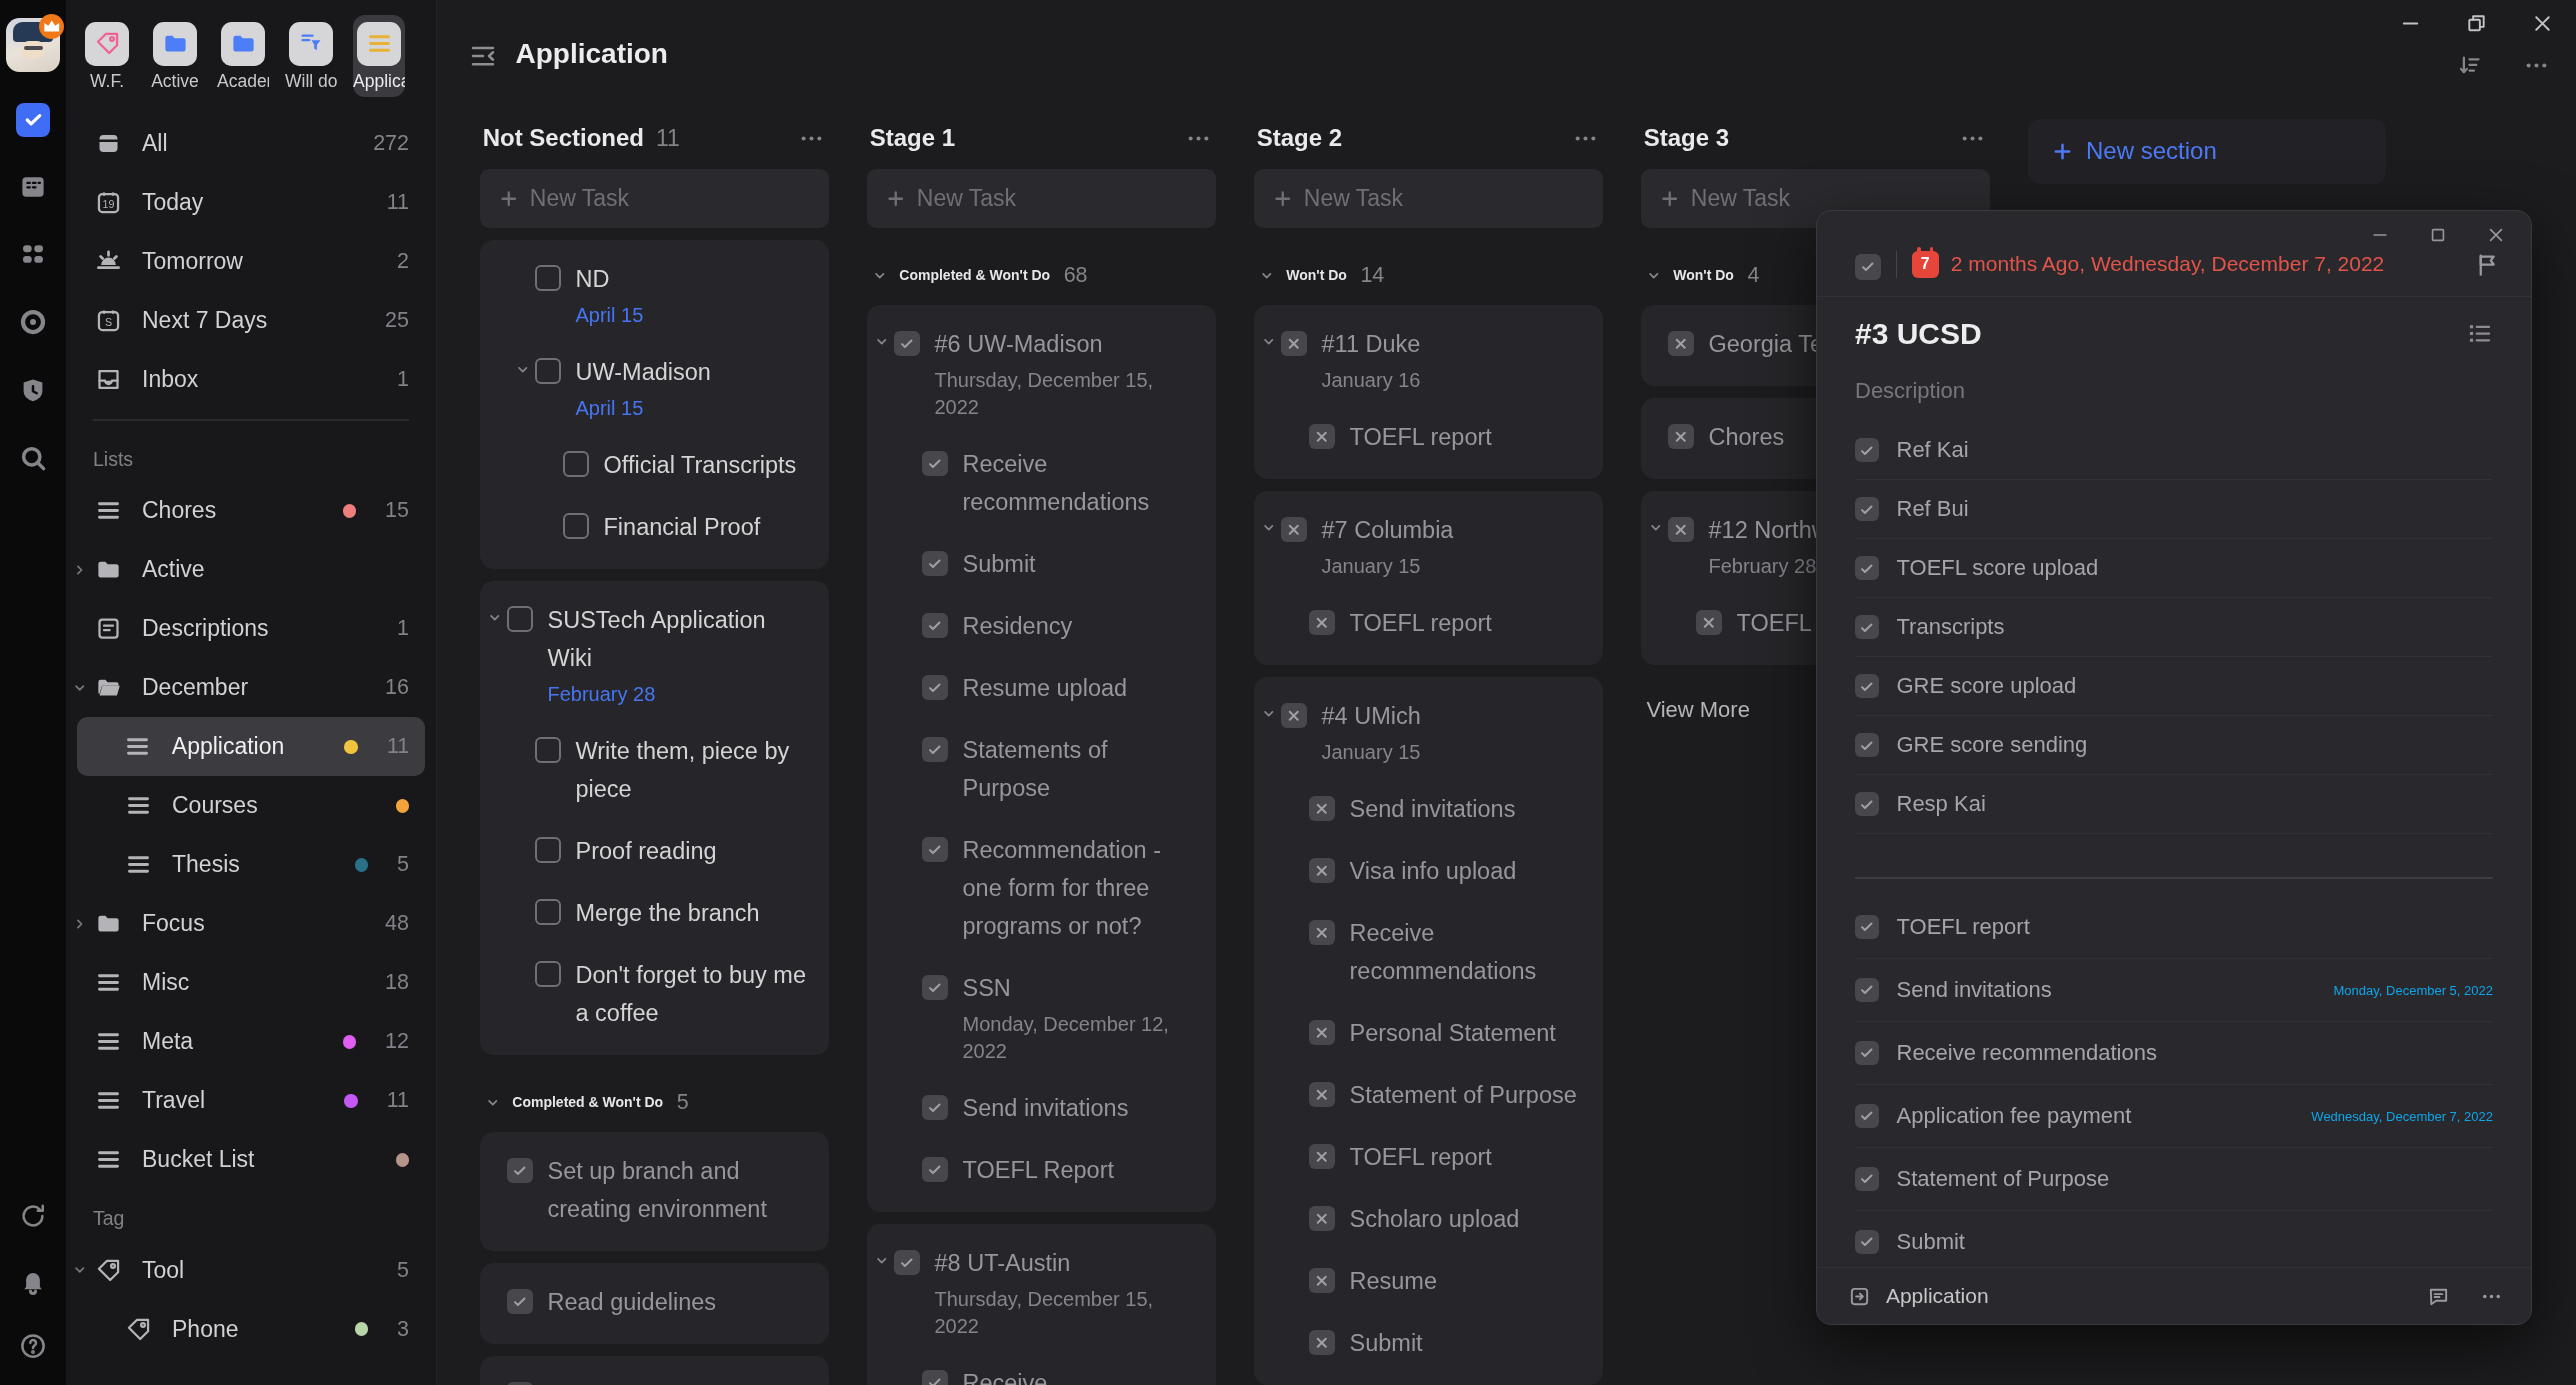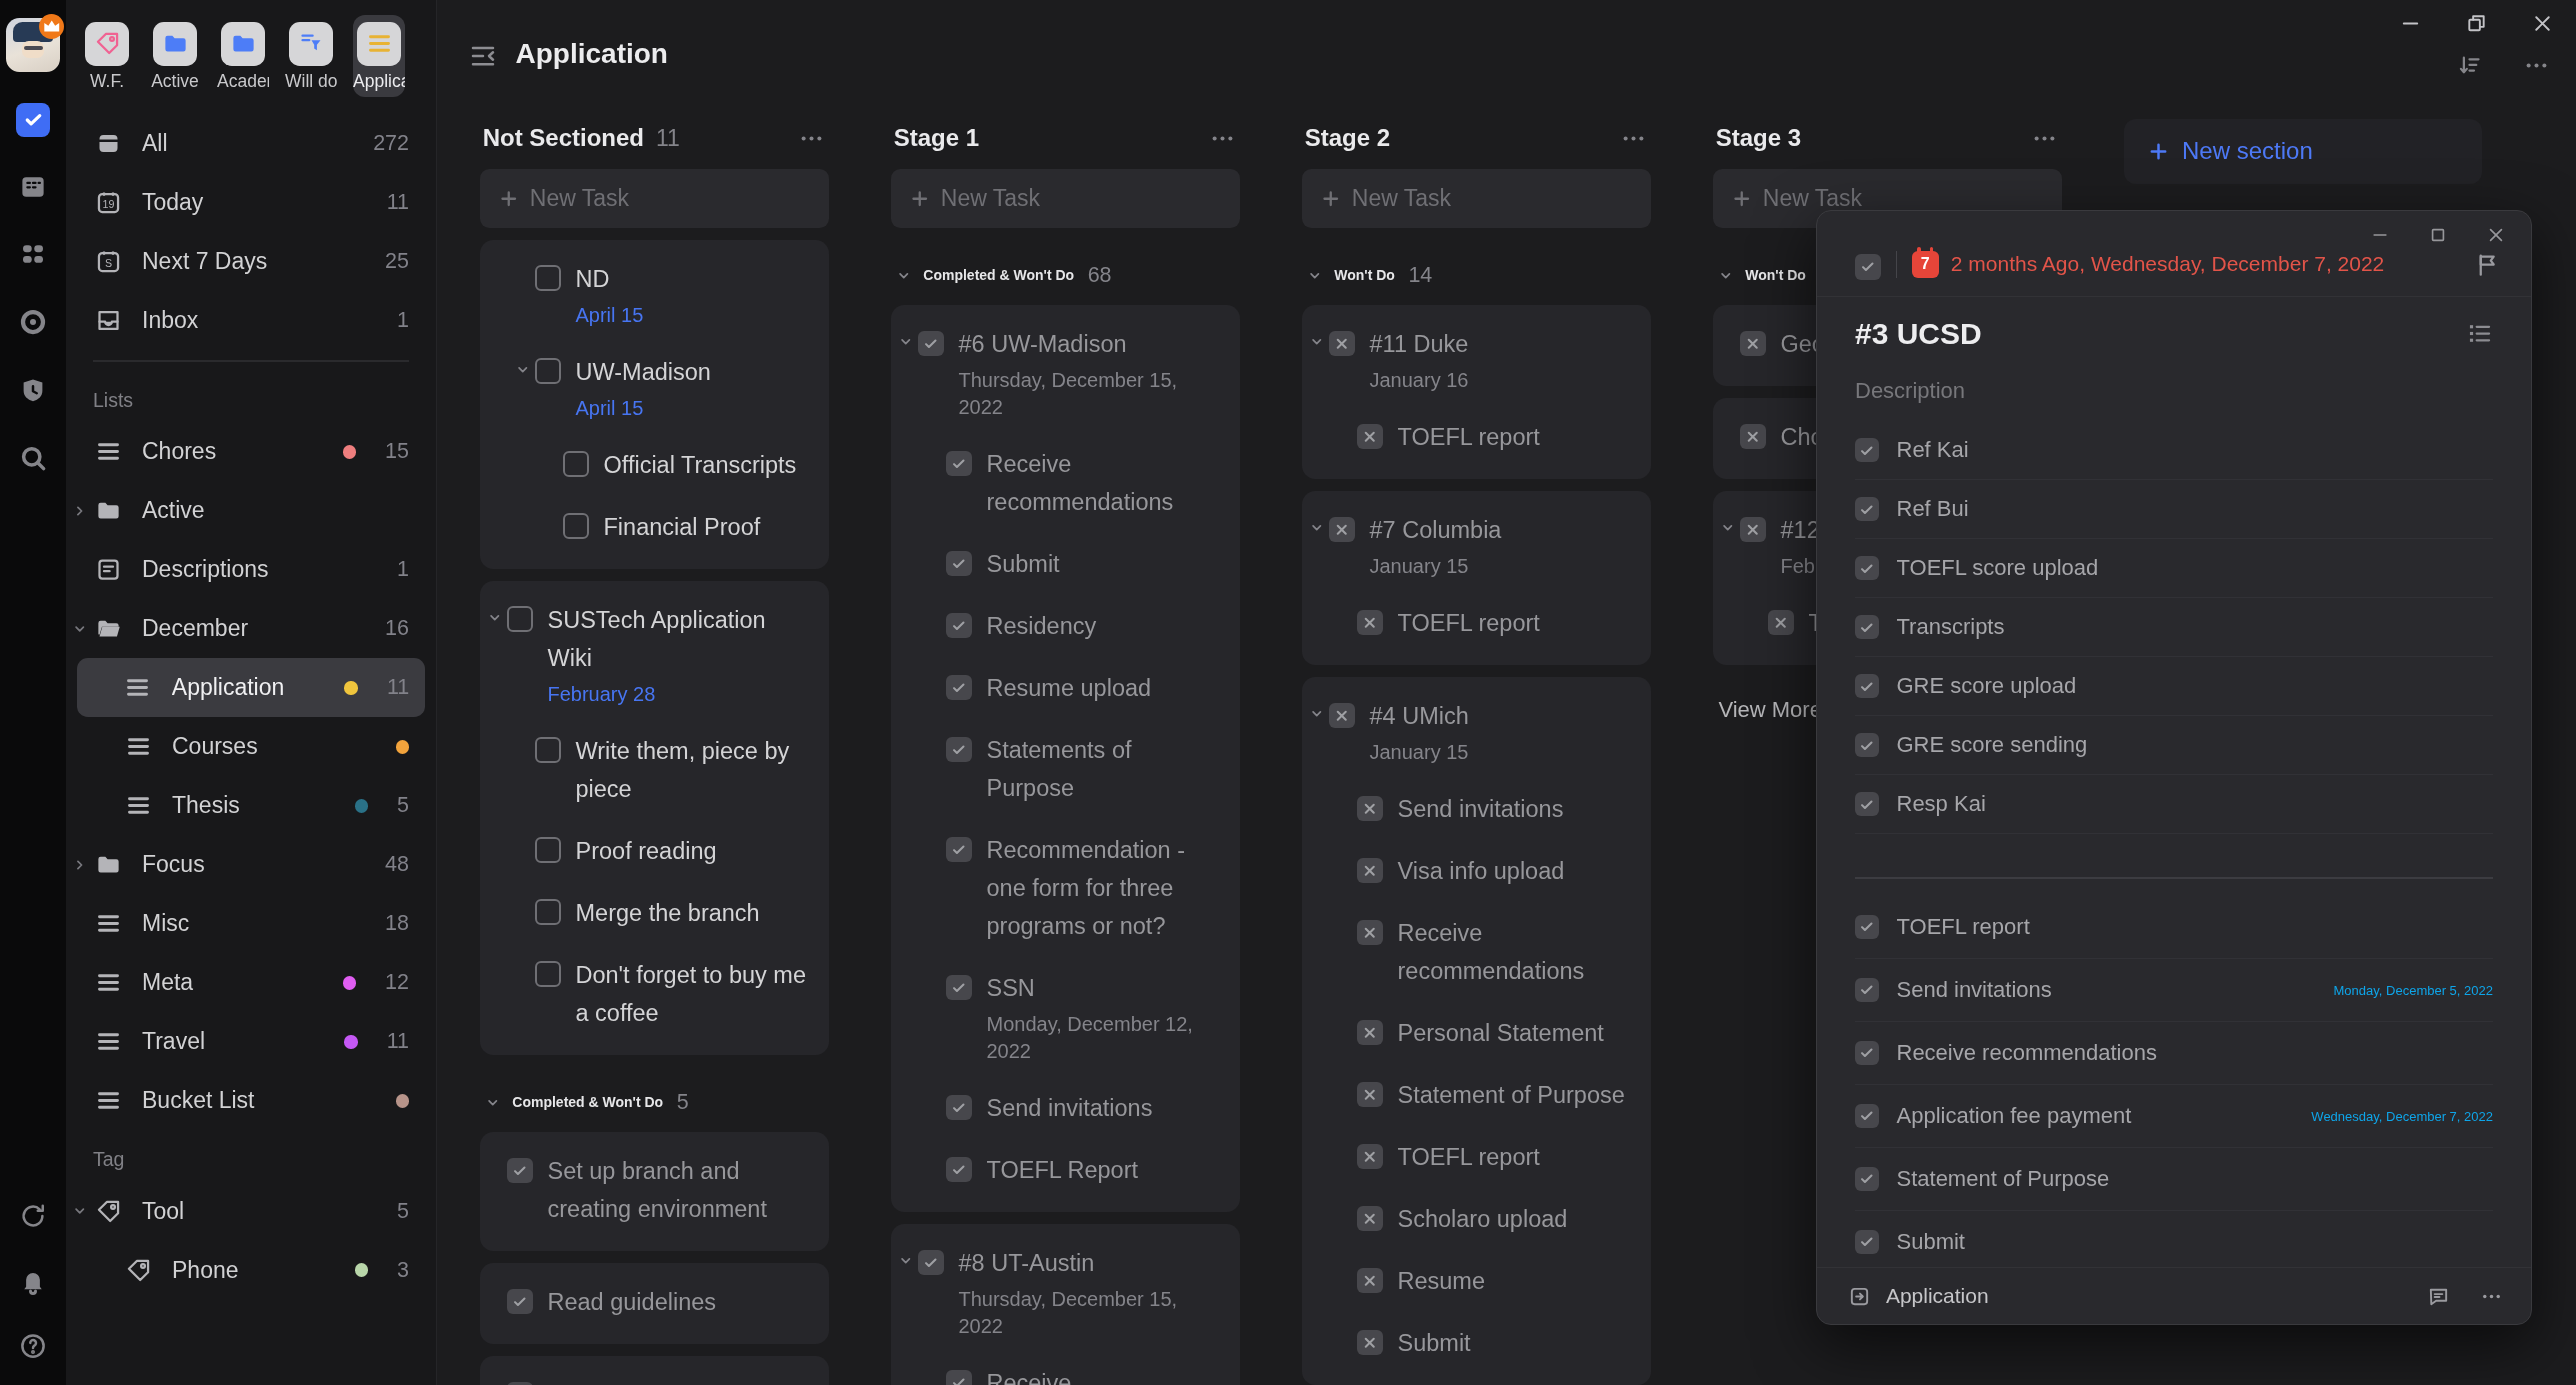--- a/index.html
+++ b/index.html
@@ -58,21 +58,21 @@
   .main-head .col-ic{color:#8d8d92;width:30px;height:30px;margin-top:4px;}
   .main-head .col-ic svg{width:30px;height:30px;}
   .page-title{font-size:28px;font-weight:700;color:#ececee;margin-left:17.5px;}
   .win-controls{position:absolute;top:9.4px;right:20px;display:flex;gap:38px;color:#c3c3c7;z-index:60;}
   .win-controls .wc{width:28px;height:28px;display:flex;align-items:center;justify-content:center;}
   .win-controls svg{width:23px;height:23px;}
   .head-tools{position:absolute;top:50px;right:24px;display:flex;gap:36px;color:#85858a;z-index:5;}
   .head-tools .ht{width:31px;height:31px;display:flex;align-items:center;justify-content:center;}
   .head-tools svg{width:27px;height:27px;}
 
-  .board{flex:1;display:flex;align-items:flex-start;gap:62px;padding:9.4px 13.4px 0 43px;overflow:hidden;}
+  .board{flex:1;display:flex;align-items:flex-start;gap:38px;padding:9.4px 13.4px 0 43px;overflow:hidden;}
   .col{width:349px;flex:none;display:flex;flex-direction:column;max-height:100%;overflow:hidden;}
   .col-head{display:flex;align-items:center;height:42px;flex:none;padding:0 4px 0 2.7px;}
   .col-title{font-size:24px;font-weight:700;color:#eaeaec;}
   .col-count{font-size:23px;color:#84848a;margin-left:12px;}
   .col-more{margin-left:auto;color:#84848a;width:27px;height:27px;}
   .col-more svg{width:27px;height:27px;}
   .newtask{height:59px;flex:none;background:#2a2a2e;border-radius:9.4px;display:flex;align-items:center;
            gap:10.8px;padding:0 17.5px;margin:9.4px 0 12px;color:#6f6f74;font-size:23px;box-sizing:border-box;}
   .newtask svg{width:21.5px;height:21.5px;}
 
@@ -289,20 +289,32 @@
               <text x="12" y="16.6" text-anchor="middle" font-size="9.5" fill="currentColor" stroke="none" font-family="Liberation Sans, sans-serif">19</text>
             </svg>
           </span>
           <span class="lbl">Today</span>
           <span class="cnt-right">
             <span class="cnt">11</span>
           </span>
         </div>
         <div class="srow">
           <span class="ic">
+            <svg viewBox="0 0 24 24" fill="none" stroke="currentColor" stroke-width="2" stroke-linecap="round" stroke-linejoin="round">
+              <path d="M5.5 15a6.5 6.5 0 0113 0Z" fill="currentColor" stroke="none"></path>
+              <path d="M12 3.5v3M5 7.5l1.8 1.8M19 7.5l-1.8 1.8M3 17.5h18" stroke-width="2.4"></path>
+            </svg>
+          </span>
+          <span class="lbl">Tomorrow</span>
+          <span class="cnt-right">
+            <span class="cnt">2</span>
+          </span>
+        </div>
+        <div class="srow">
+          <span class="ic">
             <svg viewBox="0 0 24 24" fill="none" stroke="currentColor" stroke-width="2">
               <rect x="3.5" y="4.5" width="17" height="16" rx="3"></rect>
               <path d="M8 3v3M16 3v3"></path>
               <text x="12" y="16.6" text-anchor="middle" font-size="9.5" fill="currentColor" stroke="none" font-family="Liberation Sans, sans-serif">S</text>
             </svg>
           </span>
           <span class="lbl">Next 7 Days</span>
           <span class="cnt-right">
             <span class="cnt">25</span>
           </span>

